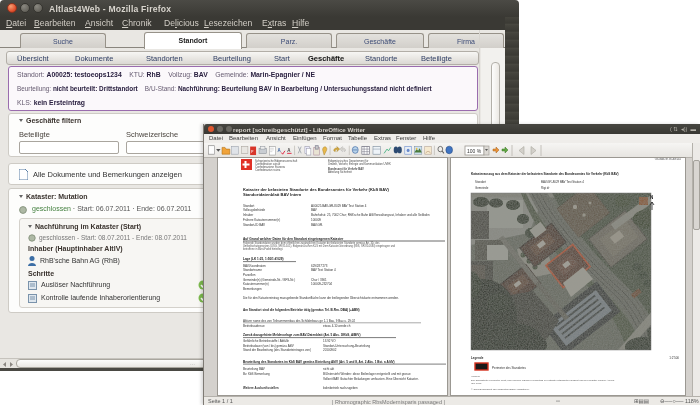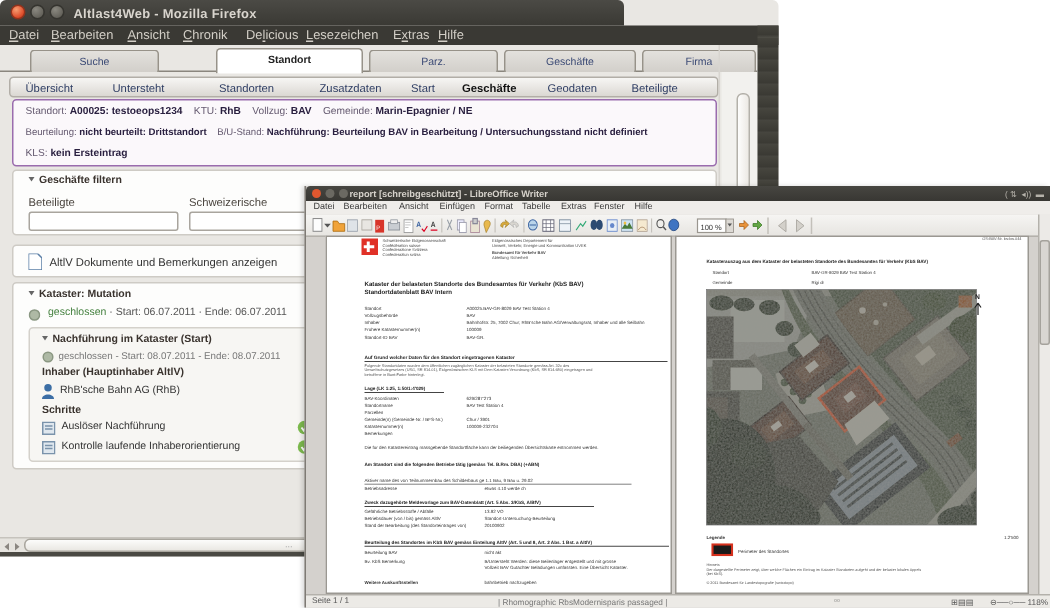--- a/index.html
+++ b/index.html
@@ -1,19 +1,19 @@
 <!DOCTYPE html>
 <html><head><meta charset="utf-8"><style>
 *{margin:0;padding:0;box-sizing:border-box}
 html,body{width:700px;height:405px;background:#fff;font-family:"Liberation Sans",sans-serif;overflow:hidden}
 body>div{filter:blur(0.35px)}
 .abs{position:absolute}
 
 #ff{position:absolute;left:0;top:0;width:519px;height:371px;background:#e9e7e3;border-radius:4px 4px 0 0}
-#ff-title{position:absolute;left:0;top:0;width:416px;height:17px;background:linear-gradient(#4b4a45,#3a3934);border-radius:4px 4px 0 0}
+#ff-title{position:absolute;left:0;top:0;width:519px;height:17px;background:linear-gradient(#4b4a45,#3a3934);border-radius:4px 4px 0 0}
 .wbtn{position:absolute;top:3px;width:10px;height:10px;border-radius:50%}
 #ff-title .t{position:absolute;left:49px;top:3.5px;font-size:8.6px;font-weight:bold;color:#d9d5ce;letter-spacing:.2px}
 #ff-menu{position:absolute;left:0;top:17px;width:519px;height:13px;background:#3a3934;color:#d2cec6;font-size:8.6px}
 #ff-menu span{position:absolute;top:1px}
 #ff-content{position:absolute;left:0;top:30px;width:505px;height:328px;background:#e9e7e3;overflow:hidden}
 #rightband{position:absolute;left:481px;top:18px;width:24px;height:310px;background:#f2f1ee}
 #darkstrip{position:absolute;left:505px;top:17px;width:14px;height:352px;background:repeating-linear-gradient(#45443d 0px,#3b3a34 6px,#4c4b44 8px)}
 .tab{position:absolute;top:3px;height:15px;background:linear-gradient(#e3e1dd,#d2cfca);border:1px solid #979289;border-bottom:none;border-radius:3px 3px 0 0;font-size:7px;color:#3b4a75;text-align:center;padding-top:4px}
 .tab.active{background:#fff;font-weight:bold;color:#222;top:2px;height:17px}
 #tabrow{position:absolute;left:0;top:0;width:505px;height:18px;border-bottom:1px solid #8a867e}
@@ -64,47 +64,47 @@
       <div class="tab" style="left:20px;width:86px">Suche</div>
       <div class="tab active" style="left:144px;width:98px">Standort</div>
       <div class="tab" style="left:246px;width:86px">Parz.</div>
       <div class="tab" style="left:336px;width:88px">Geschäfte</div>
       <div class="tab" style="left:428px;width:76px">Firma</div>
     </div>
     <div id="rightband"></div>
     <div style="position:absolute;left:491px;top:32px;width:9px;height:172px;background:linear-gradient(90deg,#fdfdfc,#ece9e4);border:1px solid #b3b0a9;border-radius:4px"></div>
     <div id="subtabs">
       <span style="left:10px">Übersicht</span>
-      <span style="left:68px">Untersteht</span>
+      <span style="left:68px">Dokumente</span>
       <span style="left:139px">Standorten</span>
-      <span style="left:206px">Zusatzdaten</span>
+      <span style="left:206px">Beurteilung</span>
       <span style="left:267px">Start</span>
       <span style="left:301px;font-weight:bold;color:#111">Geschäfte</span>
-      <span style="left:358px">Geodaten</span>
+      <span style="left:358px">Standorte</span>
       <span style="left:414px">Beteiligte</span>
     </div>
     <div id="infobox">
       <div class="l" style="top:4px">Standort: <b>A00025: testoeops1234</b> &nbsp;&nbsp; KTU: <b>RhB</b> &nbsp;&nbsp; Vollzug: <b>BAV</b> &nbsp;&nbsp; Gemeinde: <b>Marin-Epagnier / NE</b></div>
       <div class="l" style="top:18px;font-size:6.4px">Beurteilung: <b>nicht beurteilt: Drittstandort</b> &nbsp;&nbsp; B/U-Stand: <b>Nachführung: Beurteilung BAV in Bearbeitung / Untersuchungsstand nicht definiert</b></div>
       <div class="l" style="top:32px">KLS: <b>kein Ersteintrag</b></div>
     </div>
 
     <div class="card" style="top:83px;height:44px">
       <div class="hdr" style="position:absolute;left:10px;top:3px"><span class="tri"></span>Geschäfte filtern</div>
       <div class="lbl" style="left:10px;top:16px">Beteiligte</div>
       <div class="lbl" style="left:117px;top:16px">Schweizerische</div>
       <div class="inp" style="left:10px;top:27px;width:100px"></div>
       <div class="inp" style="left:117px;top:27px;width:100px"></div>
     </div>
 
     <div class="card" style="top:133px;height:22px">
       <svg class="abs" style="left:10px;top:5px" width="9" height="11">
           <path d="M0 0h6l3 3v8H0z" fill="#fff" stroke="#5b7fa6" stroke-width="1"></path>
         </svg>
-      <div style="position:absolute;left:24px;top:6px;font-size:7.5px;color:#333">AltlV Dokumente und Bemerkungen anzeigen</div>
+      <div style="position:absolute;left:24px;top:6px;font-size:7.5px;color:#333">Alle Dokumente und Bemerkungen anzeigen</div>
     </div>
 
     <div class="card" style="top:158px;height:125px">
       <div class="hdr" style="position:absolute;left:10px;top:4px"><span class="tri"></span>Kataster: Mutation</div>
       <svg class="abs" style="left:10px;top:17px" width="8" height="8">
           <circle cx="4" cy="4" r="3.4" fill="#aeb9a5" stroke="#8a9782"></circle>
         </svg>
       <div style="position:absolute;left:23px;top:16px;font-size:7px;color:#555"><span style="color:#44803f">geschlossen</span> · Start: 06.07.2011 · Ende: 06.07.2011</div>
       <div id="innerbox">
         <div class="hdr" style="position:absolute;left:8px;top:4px"><span class="tri"></span>Nachführung im Kataster (Start)</div>

